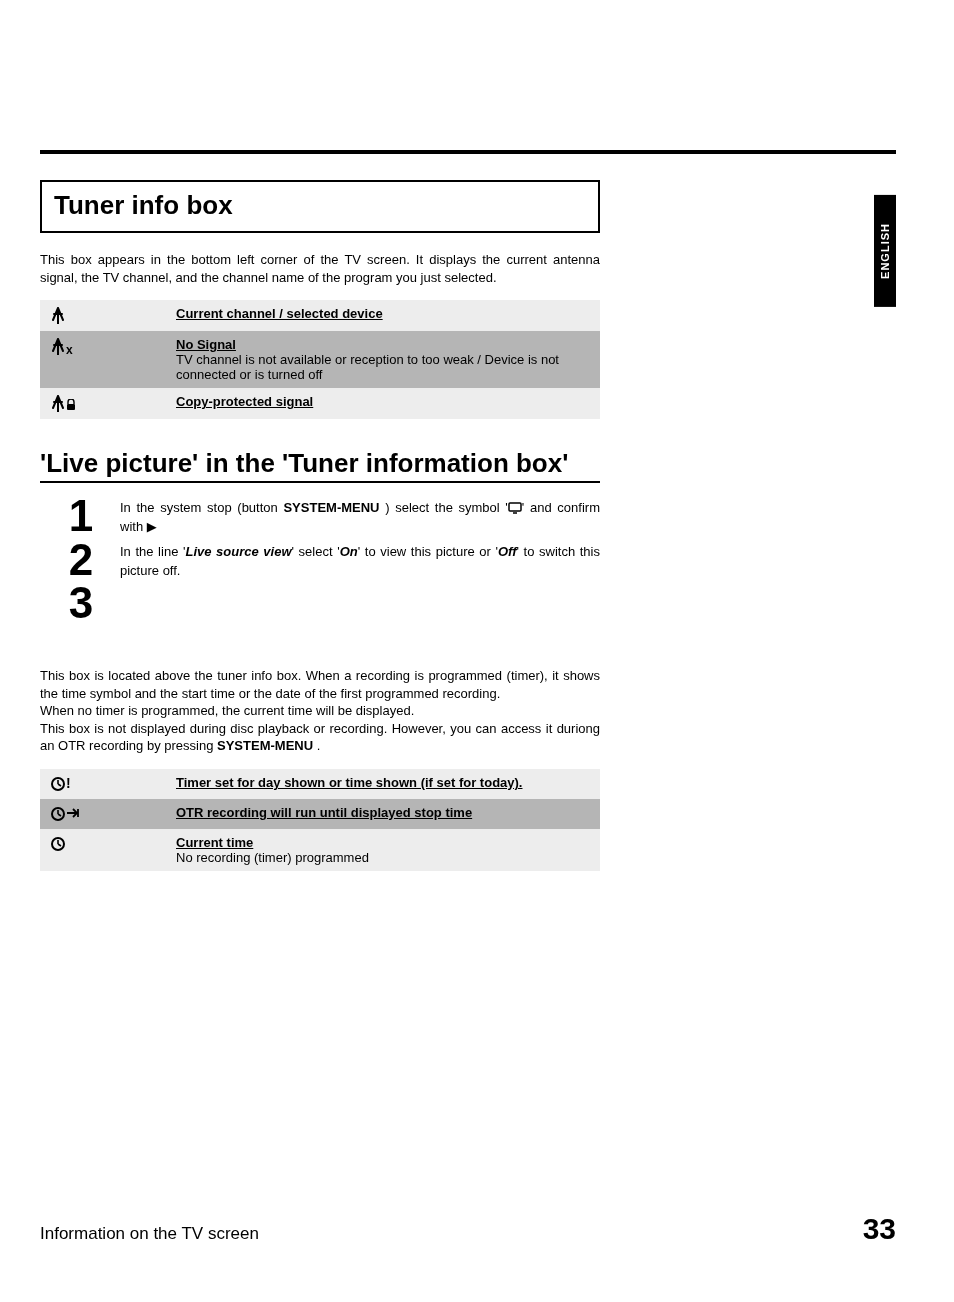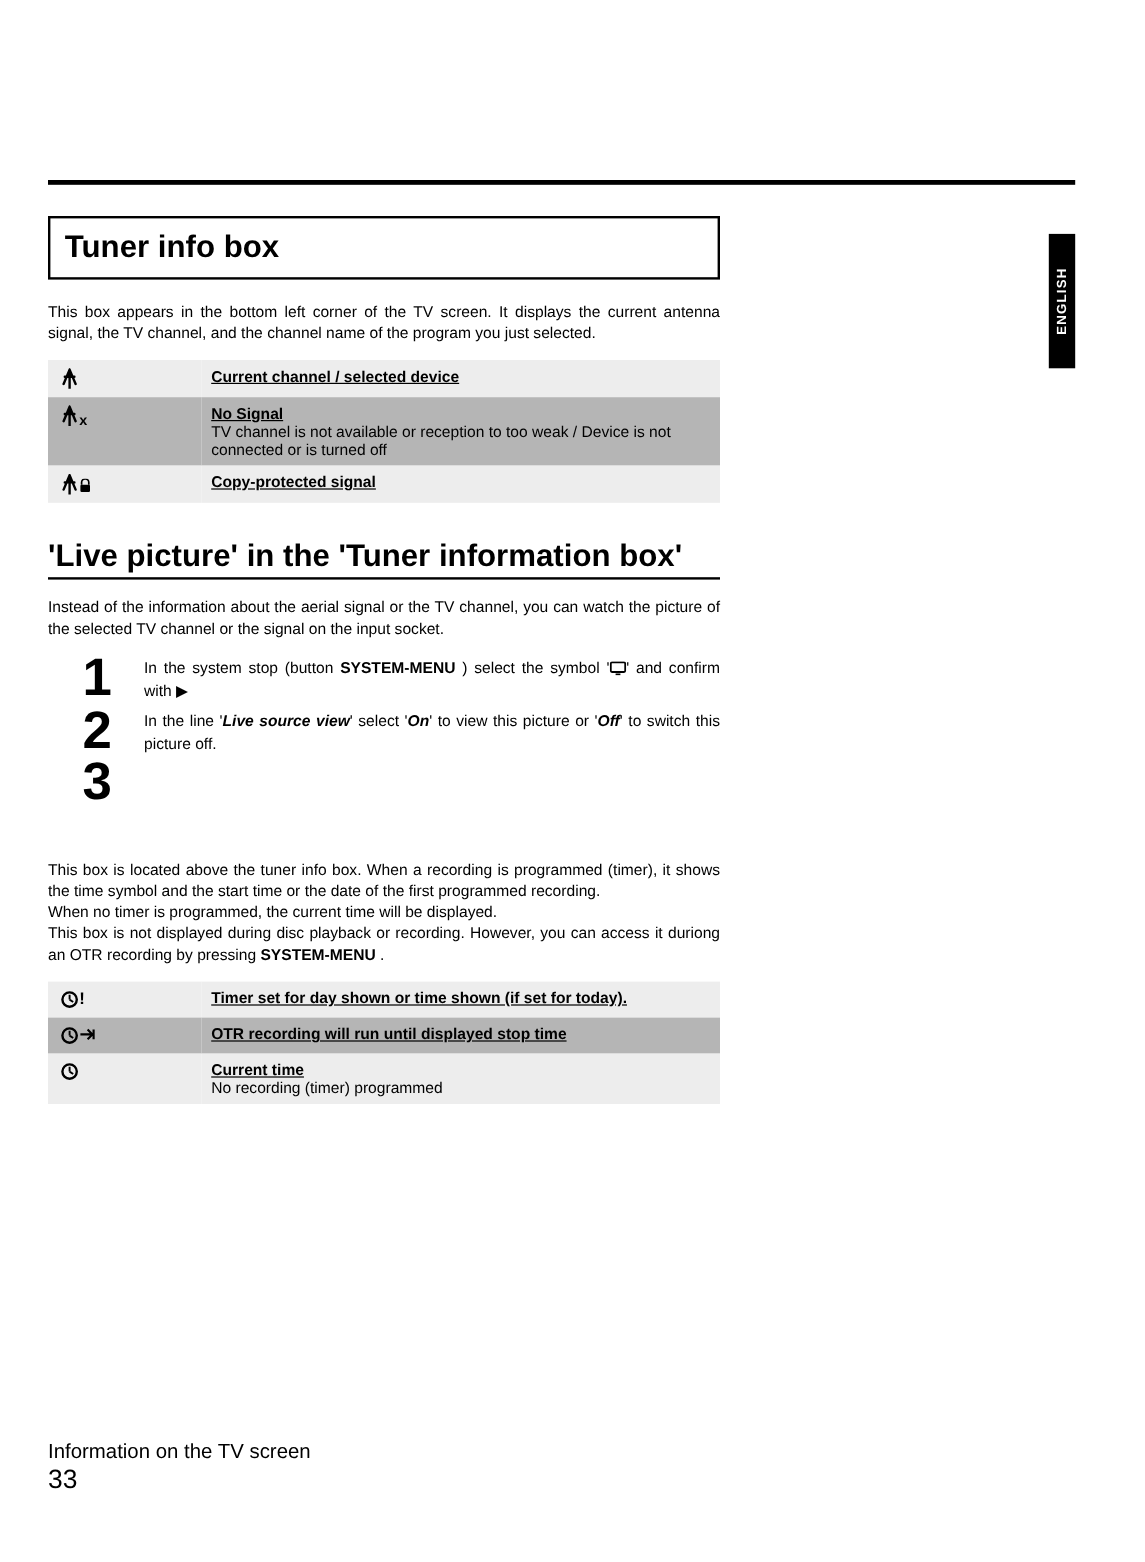--- a/index.html
+++ b/index.html
@@ -117,28 +117,27 @@
   .step .txt b { font-weight: bold; }
   .step .txt .arrow { font-size: 13px; }
   .footer {
     position: absolute;
     bottom: 56px;
     left: 40px;
     right: 58px;
     display: flex;
     justify-content: space-between;
     align-items: baseline;
-    flex-direction: column;
   }
   .footer .ftxt {
     font-size: 17px;
   }
   .footer .pagenum {
-    font-size: 22px;
-    font-weight: normal;
+    font-size: 30px;
+    font-weight: bold;
   }
   
   .glyph {
     font-family: Arial, sans-serif;
     font-weight: bold;
   }
   .inline-icon {
     display: inline-block;
     vertical-align: -2px;
   }
@@ -184,21 +183,20 @@
                 <rect x="1" y="5" width="8" height="6" rx="1" fill="#000"></rect>
               </svg>
         </td>
         <td class="desc"><b>Copy-protected signal</b></td>
       </tr>
     </tbody>
       </table>
 
     <h2 class="section">'Live picture' in the 'Tuner information box'</h2>
     <hr class="section-rule">
-    <p class="body-text">Instead of the information about the aerial signal or the TV channel, you can watch the picture of the selected TV channel or the signal on the input socket.</p>
 
     <div class="steps">
       <div class="step">
         <div class="num">1</div>
         <div class="txt">
           <span>In the system stop (button </span><b>SYSTEM-MENU</b><span> ) select the symbol '</span><svg class="inline-icon" width="14" height="12" viewBox="0 0 14 12">
               <rect x="1" y="1" width="12" height="8" rx="1" stroke="#000" stroke-width="1.5" fill="none"></rect>
               <path d="M5 11 L9 11" stroke="#000" stroke-width="1.5"></path>
             </svg><span>' and confirm with </span><span class="arrow">▶</span>
         </div>

